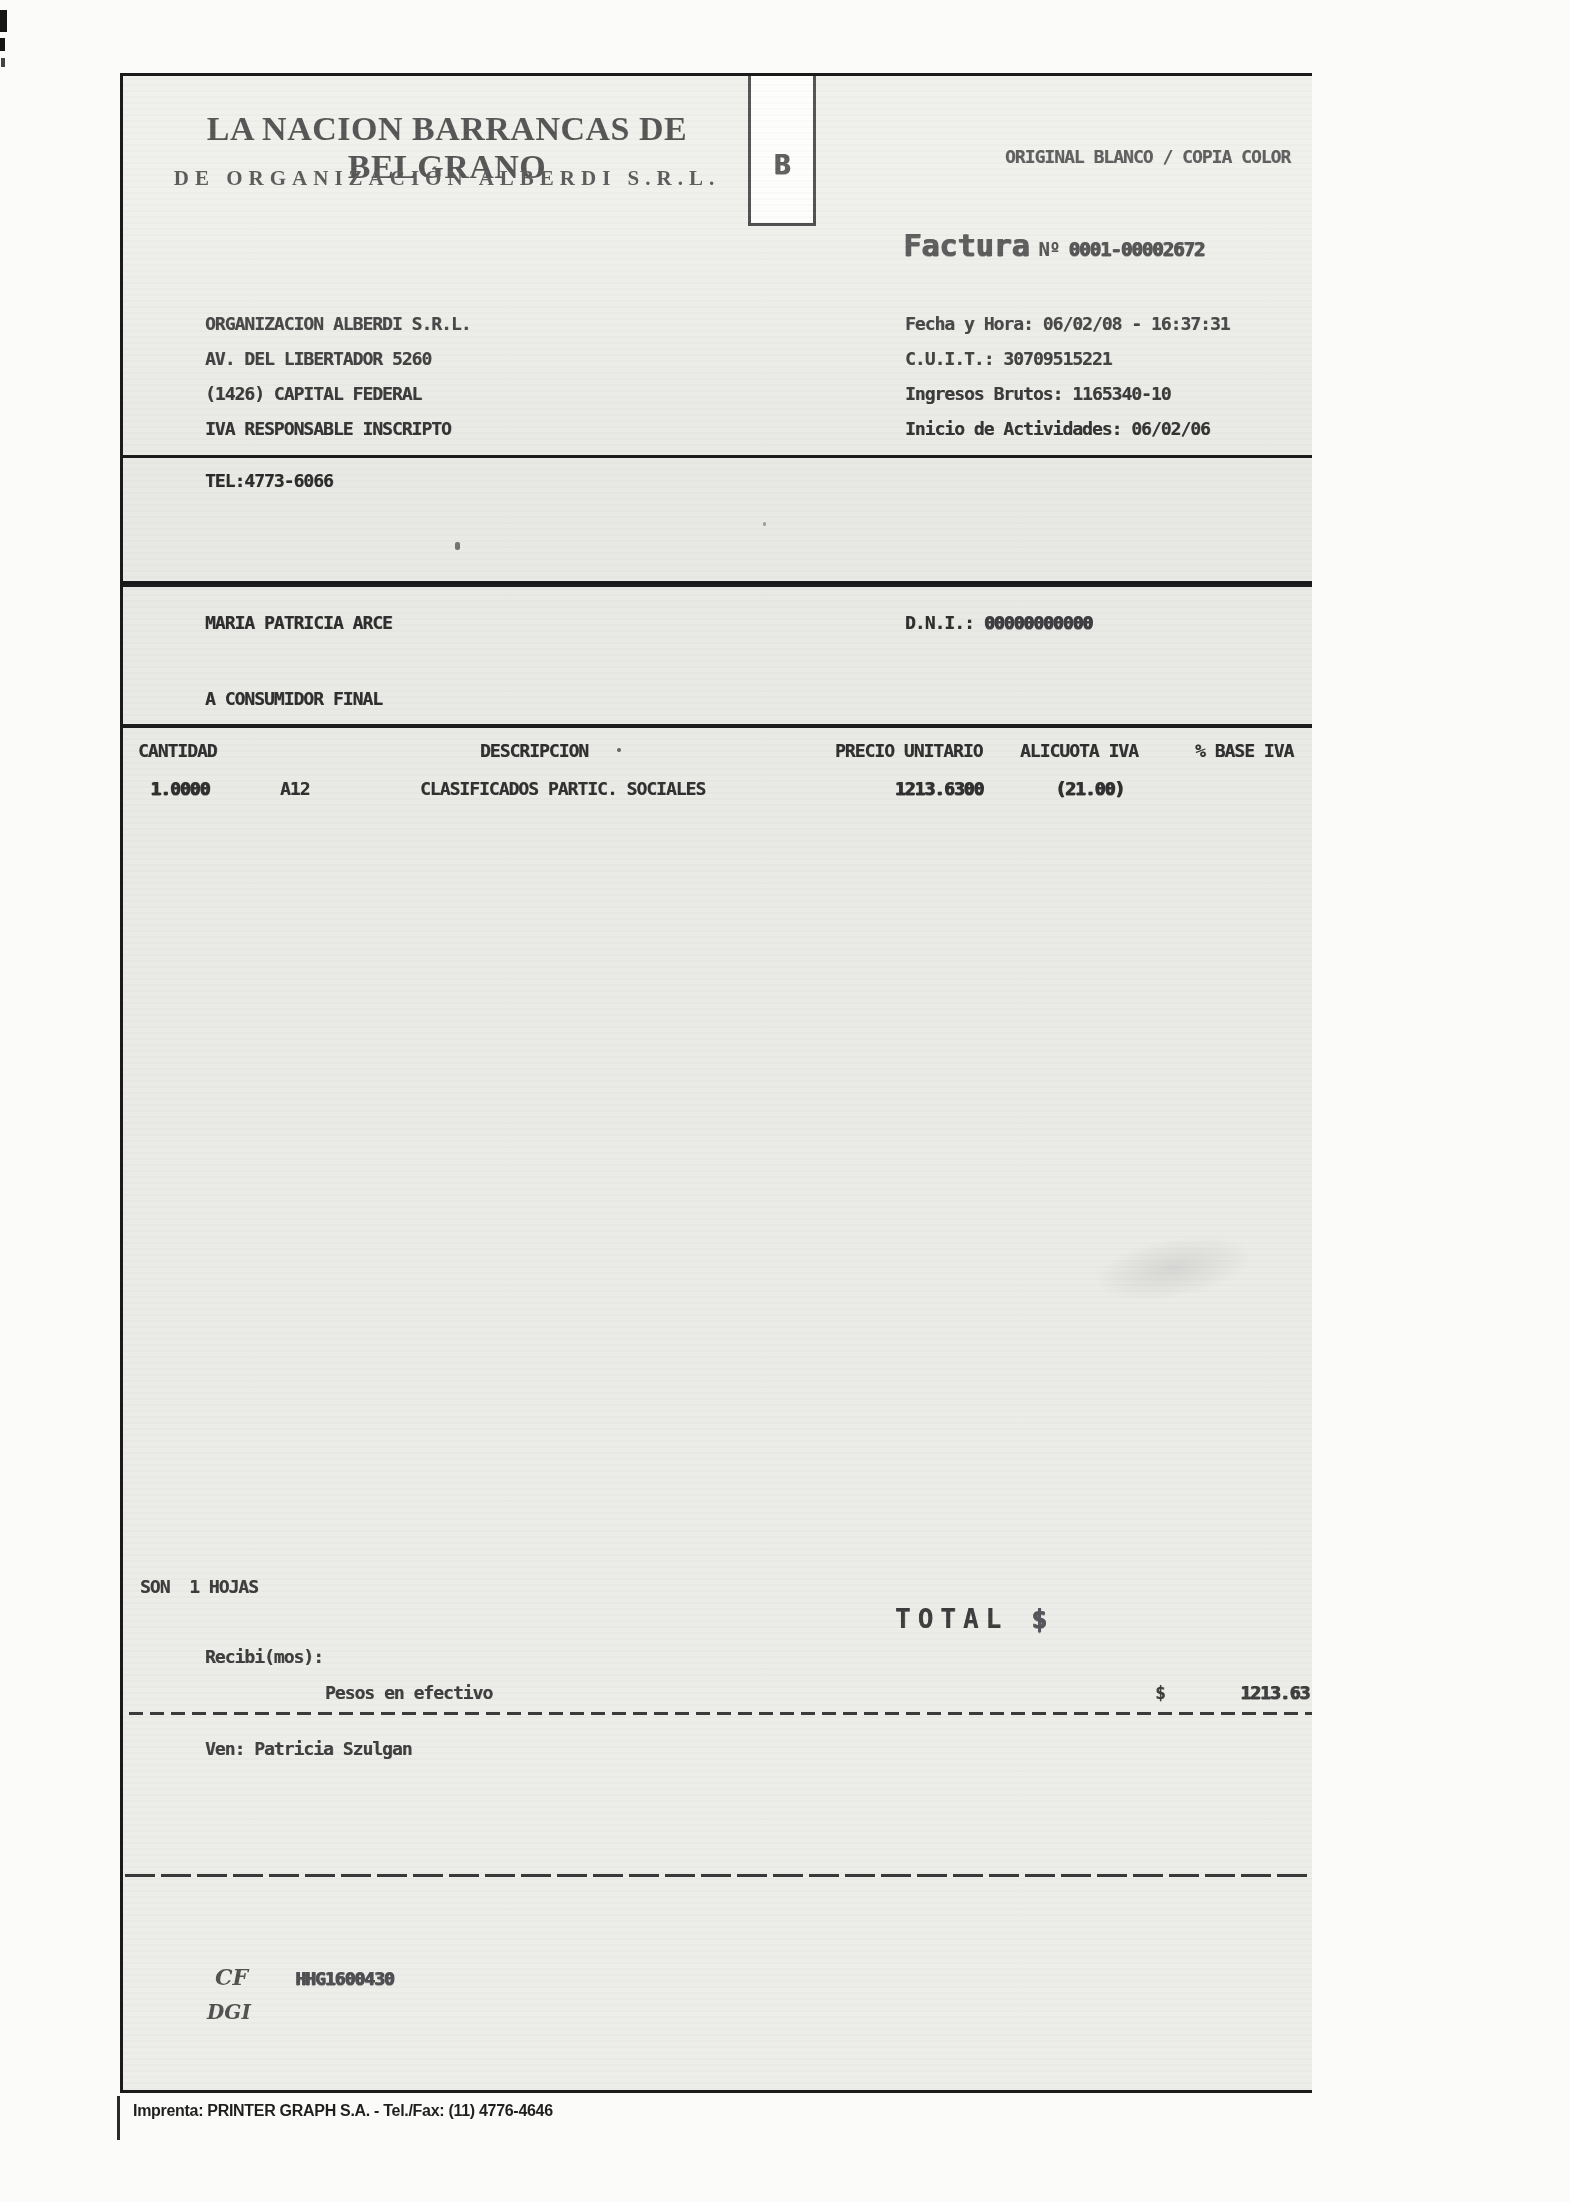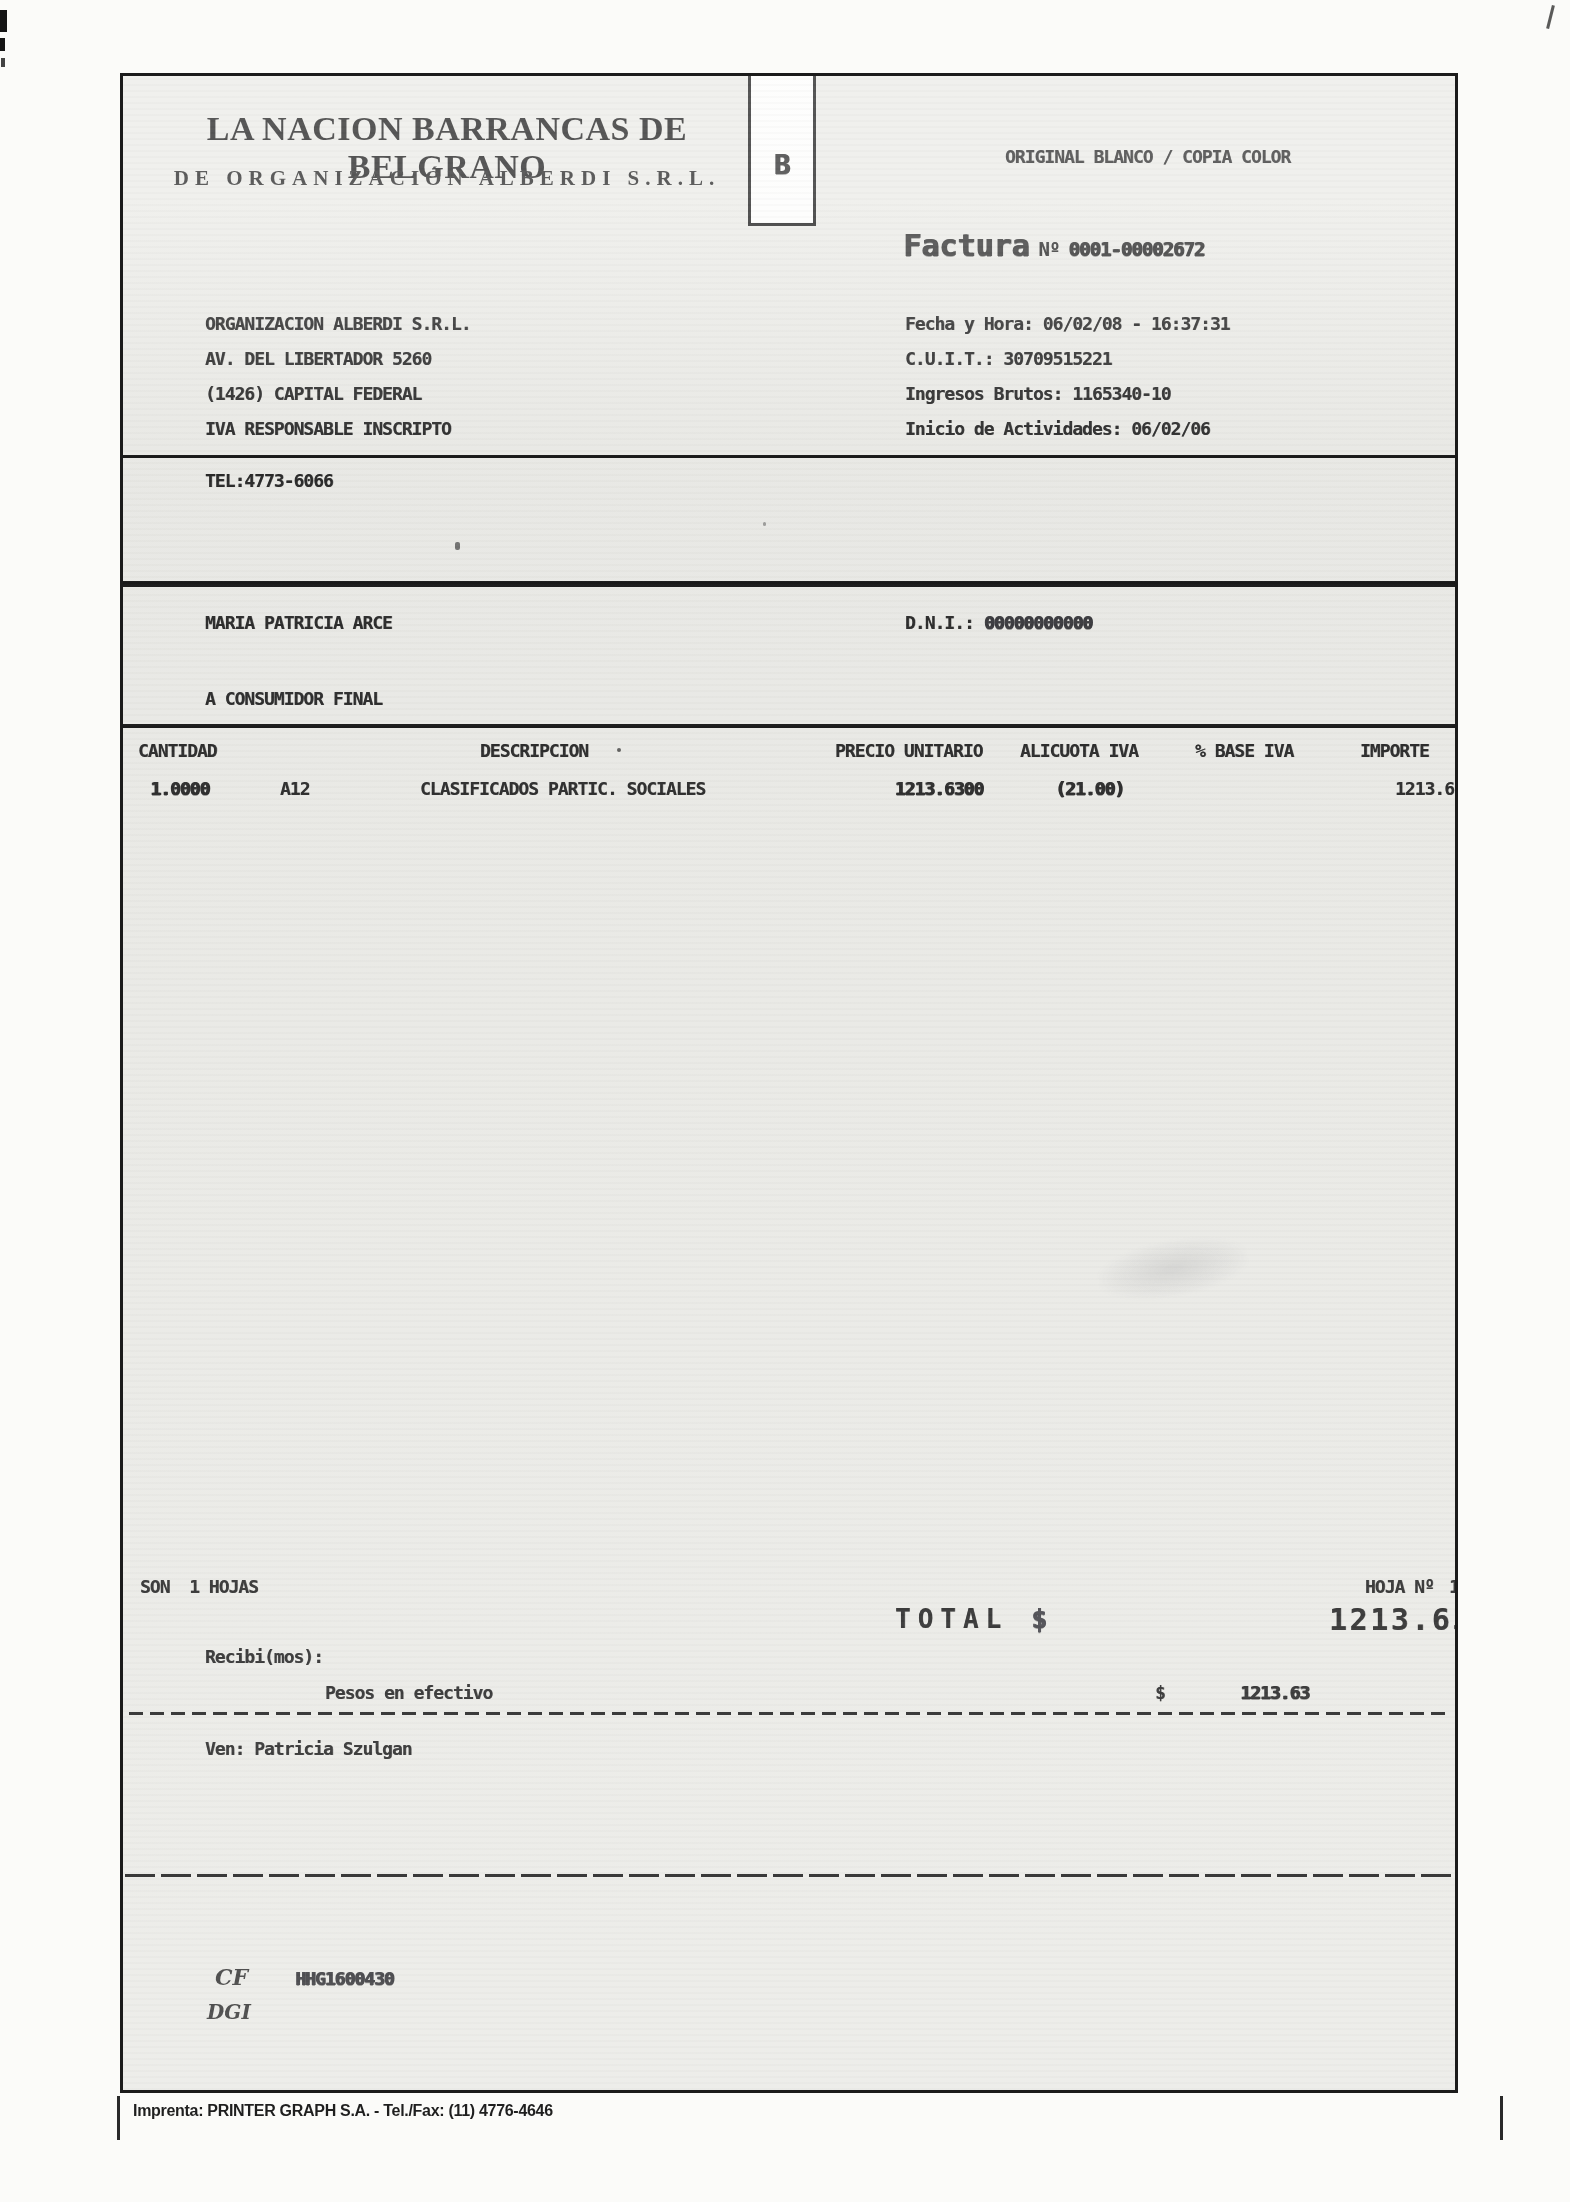--- a/index.html
+++ b/index.html
@@ -1,16 +1,16 @@
 <!DOCTYPE html>
 <html><head>
 <meta charset="utf-8">
 <style>
   html,body{margin:0;padding:0;background:#fbfbf9;}
-  #canvas{position:relative;width:1570px;height:2202px;background:#fbfbf9;overflow:hidden;
+  #canvas{position:relative;width:1312px;height:2202px;background:#fbfbf9;overflow:hidden;
           font-family:"DejaVu Sans Mono",monospace;}
   .abs{position:absolute;}
   
   .page{left:120px;top:73px;width:1338px;height:2020px;box-sizing:border-box;
         border:3px solid #1b1b1b;background:#ebebe7;overflow:hidden;}
   .page-texture{left:0;top:0;width:100%;height:100%;pointer-events:none;
         background:
           repeating-linear-gradient(0deg, rgba(0,0,0,0.015) 0 2px, rgba(255,255,255,0.02) 2px 6px),
           linear-gradient(180deg, rgba(255,255,255,0.25) 0 120px, rgba(0,0,0,0.01) 400px, rgba(255,255,255,0.12) 100%);}
   

